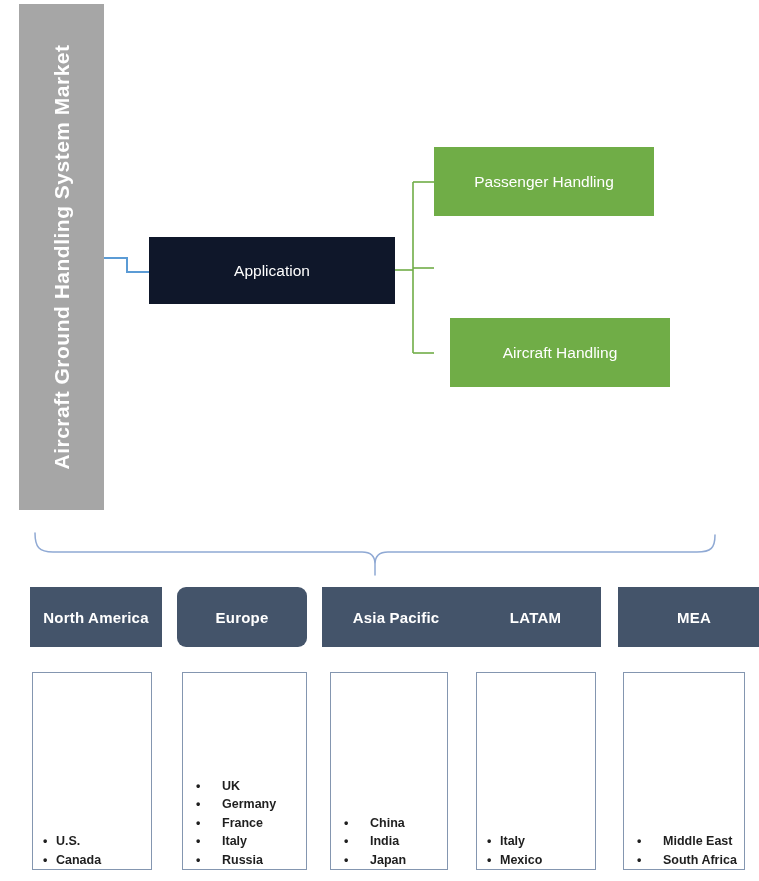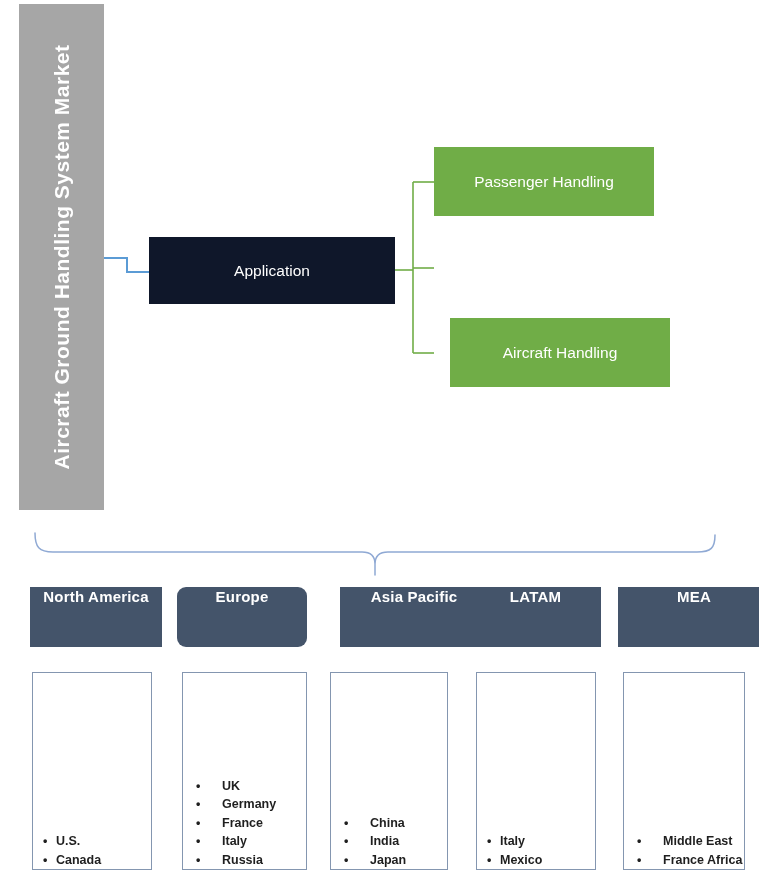--- a/index.html
+++ b/index.html
@@ -43,27 +43,27 @@
     font-size: 15.5px;
   }
   .seg-0 { top: 147px; }
   .seg-1 { top: 234px; }
   .seg-2 { top: 318px; margin-left: 16px; }
 
   
   .region-header {
     position: absolute; top: 587px; height: 60px;
     background: #44546A; color: #ffffff;
-    display: flex; justify-content: center;
+    display: flex; align-items: center; justify-content: center;
     text-align: center;
     font-size: 15px; font-weight: bold; line-height: 19px; letter-spacing: 0.2px;
   }
   .rh-0 { left: 30px;  width: 132px; }
   .rh-1 { left: 177px; width: 130px; border-radius: 9px; }
-  .rh-2 { left: 340px; width: 148px; }
+  .rh-2 { left: 322px; width: 148px; }
   .rh-3 { left: 470px; width: 131px; }
   .rh-4 { left: 618px; width: 152px; }
 
   
   .region-box {
     position: absolute; top: 672px; height: 198px;
     background: #ffffff; border: 1px solid #8496B0;
     display: flex; flex-direction: column; justify-content: flex-end;
   }
   .rb-0 { left: 32px;  width: 120px; }
@@ -165,17 +165,17 @@
   </div>
   <div class="region-box rb-3">
     <ul class="gap-tight">
       <li>Italy</li>
       <li>Mexico</li>
     </ul>
   </div>
   <div class="region-box rb-4">
     <ul class="gap-wide">
       <li>Middle East</li>
-      <li>France Africa</li>
+      <li>South Africa</li>
     </ul>
   </div>
 
 </div>
 
 </body></html>

